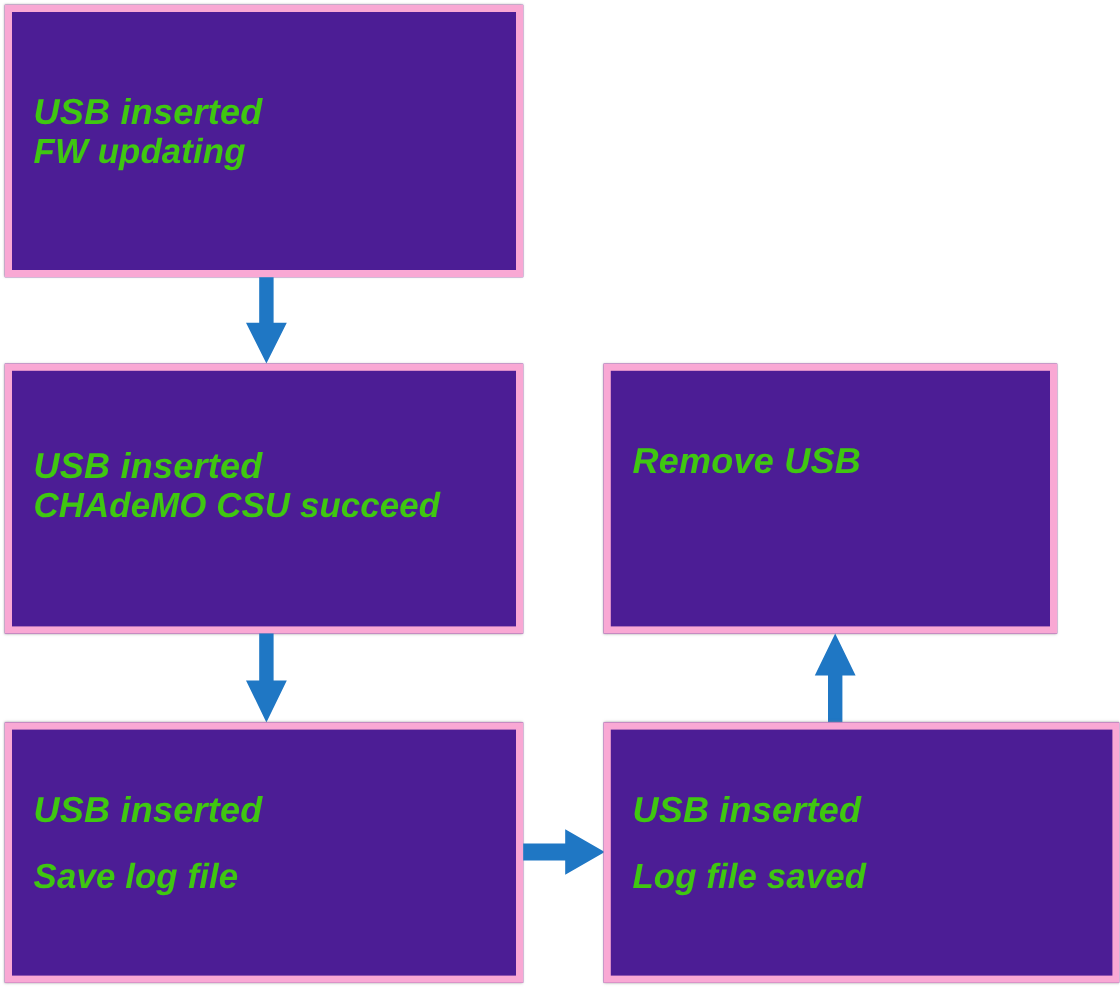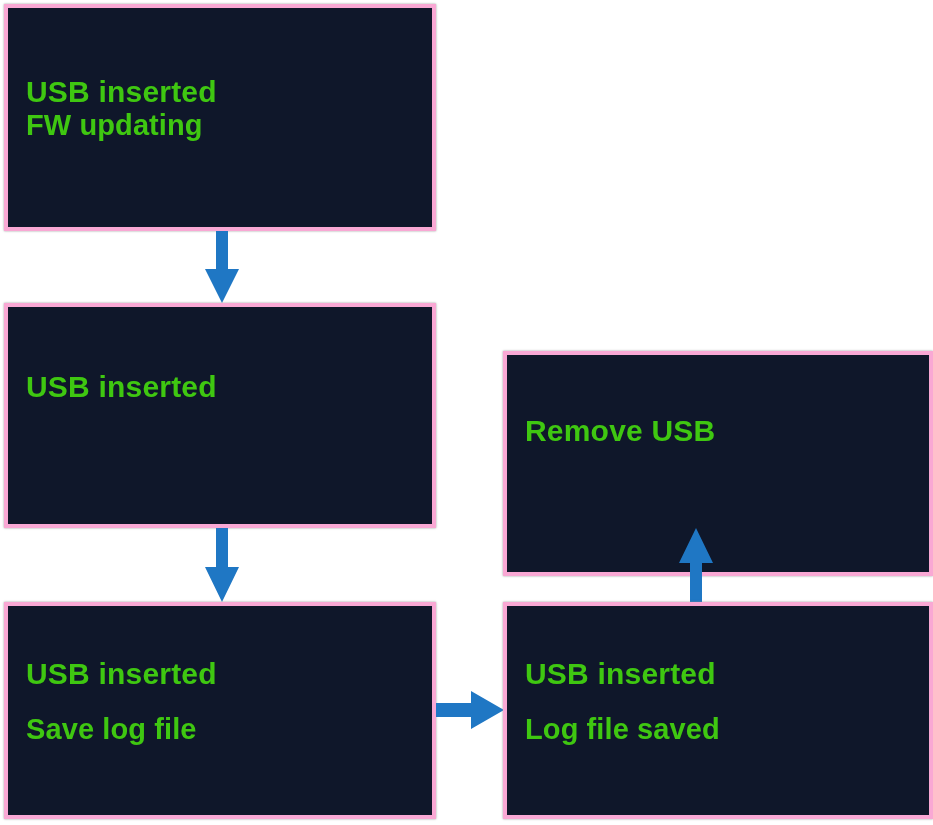--- a/index.html
+++ b/index.html
@@ -12,25 +12,26 @@
   }
   #canvas {
     position: relative;
     width: 933px;
     height: 825px;
     background: #ffffff;
     overflow: hidden;
   }
   .screen {
     position: absolute;
-    background: #0f172a;
+    background: #4c1d95;
     box-sizing: border-box;
-    border: 4px solid #f9a8d4;
+    border: 6px solid #f9a8d4;
     box-shadow: 0 0 2px rgba(140,140,140,0.85);
     overflow: hidden;
+    font-style: italic;
   }
   .screen-lines {
     position: absolute;
     left: 18px;
     right: 8px;
   }
   .line-primary {
     color: #3fc711;
     font-weight: bold;
     font-size: 30px;
@@ -71,24 +72,25 @@
 
   <div class="arrow" style="left:202px; top:231px; width:40px; height:72px;">
     <svg width="40" height="72" viewBox="0 0 40 72" aria-hidden="true">
       <polygon points="14,0 26,0 26,38 37,38 20,72 3,38 14,38" fill="#1f77c4"></polygon>
     </svg>
   </div>
 
   <div class="screen" style="left:4px; top:303px; width:432px; height:225px;">
     <div class="screen-lines" style="top:62px;">
       <div class="line-primary">USB inserted</div>
+      <div class="line-secondary">CHAdeMO CSU succeed</div>
     </div>
   </div>
 
-  <div class="screen" style="left:503px; top:303px; width:430px; height:225px;margin-top:48px;">
+  <div class="screen" style="left:503px; top:303px; width:378px; height:225px;">
     <div class="screen-lines" style="top:58px;">
       <div class="line-primary">Remove USB</div>
     </div>
   </div>
 
   <div class="arrow" style="left:202px; top:528px; width:40px; height:74px;">
     <svg width="40" height="74" viewBox="0 0 40 74" aria-hidden="true">
       <polygon points="14,0 26,0 26,39 37,39 20,74 3,39 14,39" fill="#1f77c4"></polygon>
     </svg>
   </div>

